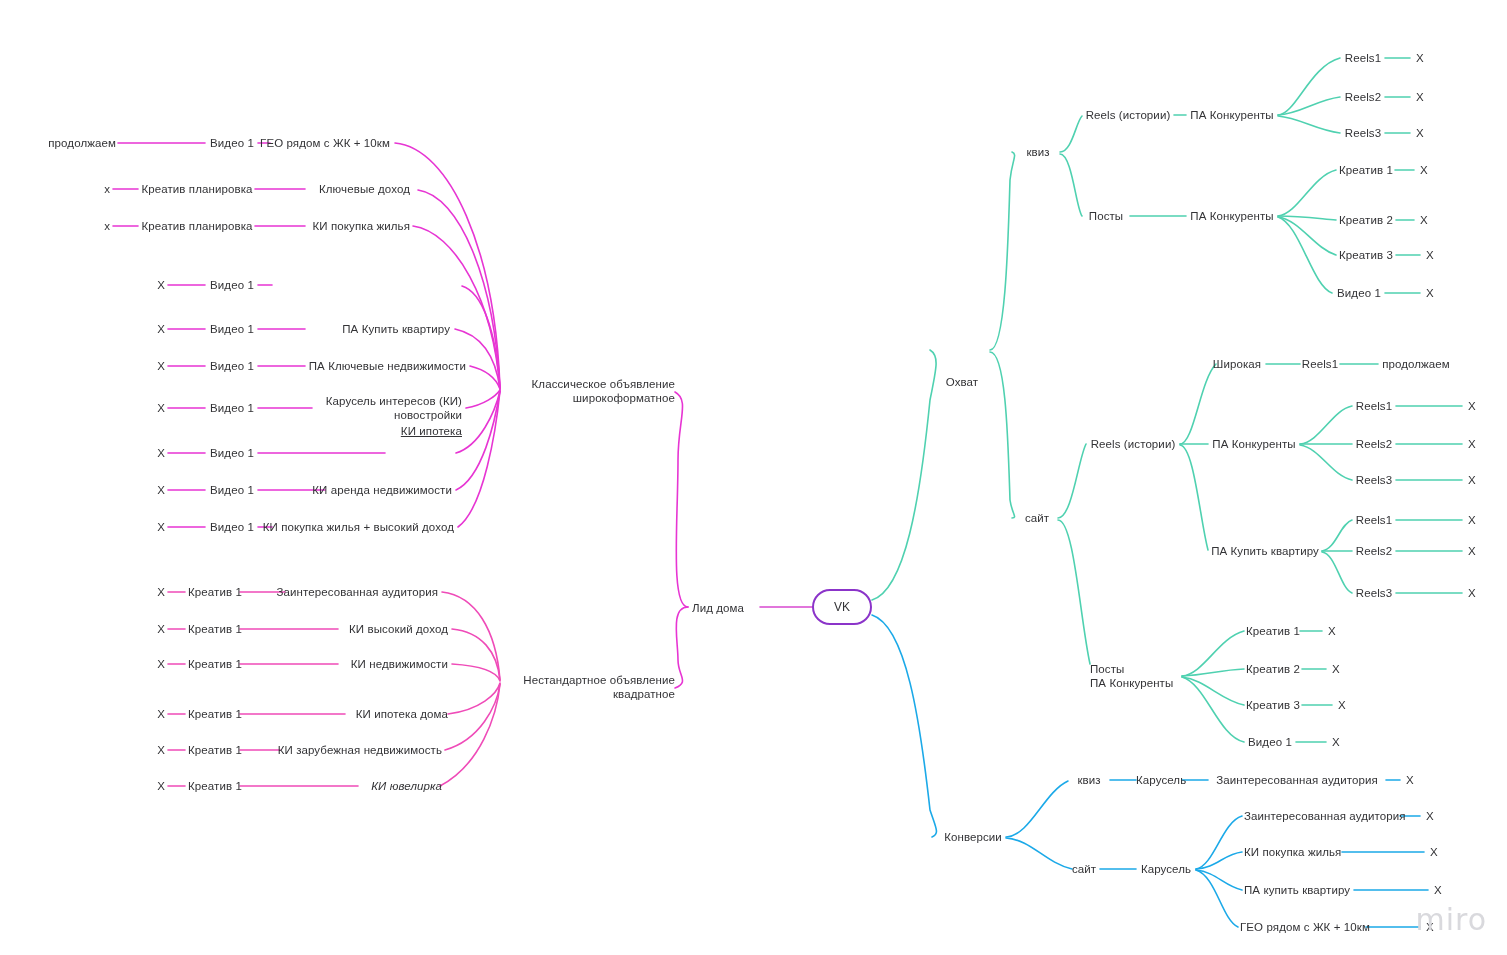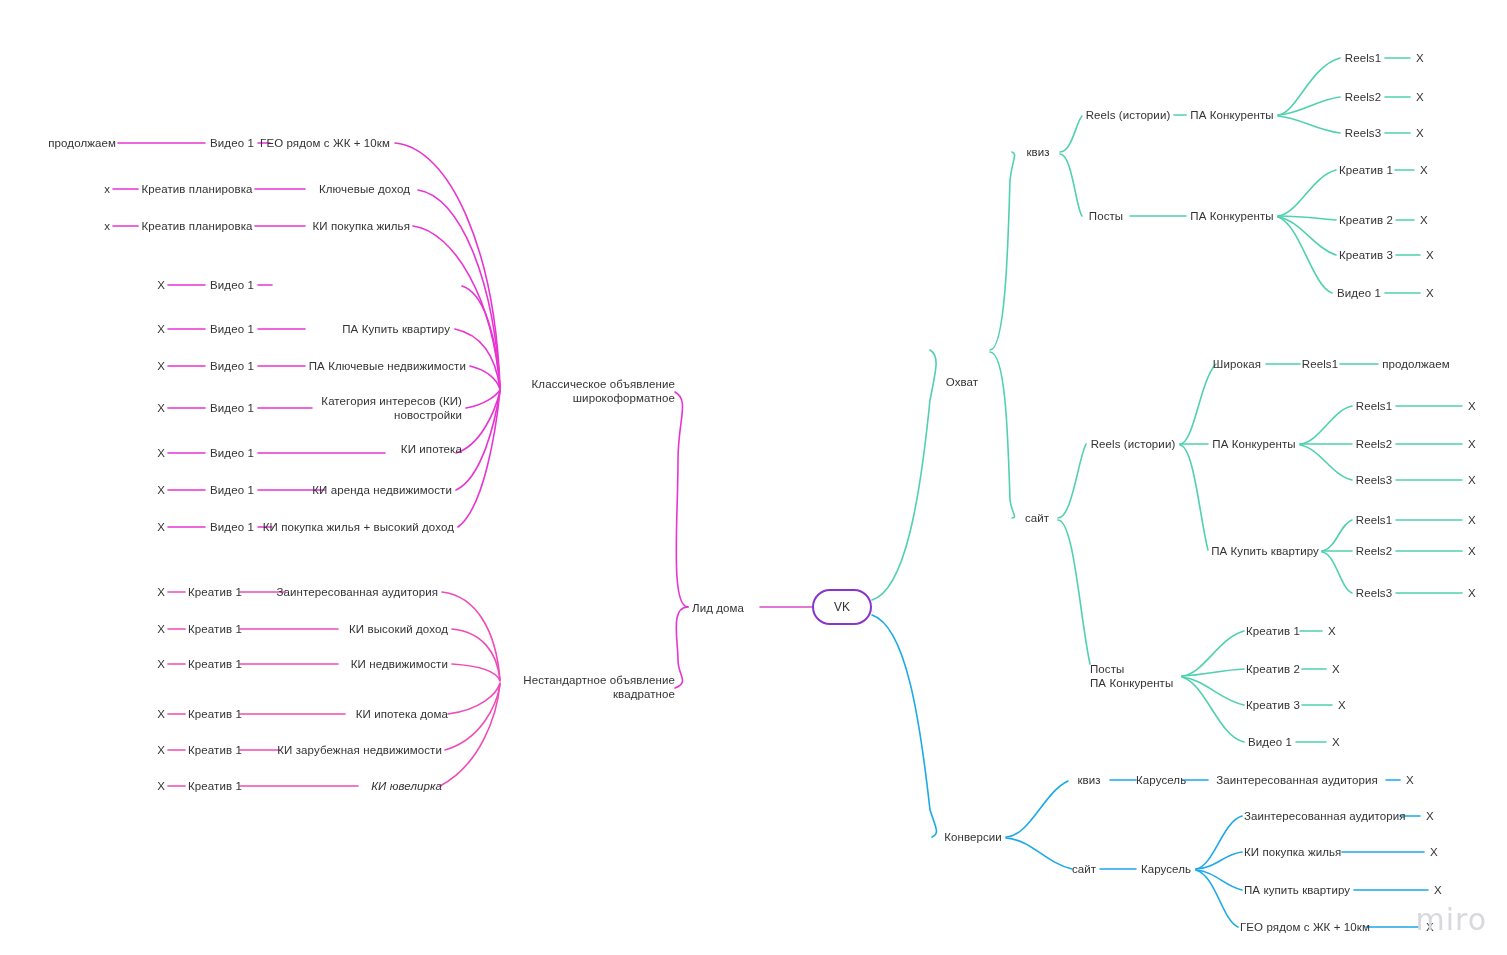--- a/index.html
+++ b/index.html
@@ -232,23 +232,23 @@
   <div class="node c" style="left:208px; top:401px; width:48px;">Видео 1</div>
   <div class="node c" style="left:208px; top:446px; width:48px;">Видео 1</div>
   <div class="node c" style="left:208px; top:483px; width:48px;">Видео 1</div>
   <div class="node c" style="left:208px; top:520px; width:48px;">Видео 1</div>
 
   <div class="node r" style="left:200px; top:136px; width:190px;">ГЕО рядом с ЖК + 10км</div>
   <div class="node r" style="left:230px; top:182px; width:180px;">Ключевые доход</div>
   <div class="node r" style="left:230px; top:219px; width:180px;">КИ покупка жилья</div>
   <div class="node r" style="left:230px; top:322px; width:220px;">ПА Купить квартиру</div>
   <div class="node r" style="left:230px; top:359px; width:236px;">ПА Ключевые недвижимости</div>
-  <div class="node r" style="left:230px; top:394px; width:232px;">Категория интересов (КИ)
+  <div class="node r" style="left:230px; top:394px; width:232px;">Карусель интересов (КИ)
 новостройки</div>
-  <div class="node r" style="left:260px; top:442px; width:202px;">КИ ипотека</div>
+  <div class="node r" style="left:260px; top:424px; width:202px;text-decoration:underline;">КИ ипотека</div>
   <div class="node r" style="left:250px; top:483px; width:202px;">КИ аренда недвижимости</div>
   <div class="node r" style="left:200px; top:520px; width:254px;">КИ покупка жилья + высокий доход</div>
 
   <div class="node r" style="left:135px; top:585px; width:30px;">X</div>
   <div class="node r" style="left:135px; top:622px; width:30px;">X</div>
   <div class="node r" style="left:135px; top:657px; width:30px;">X</div>
   <div class="node r" style="left:135px; top:707px; width:30px;">X</div>
   <div class="node r" style="left:135px; top:743px; width:30px;">X</div>
   <div class="node r" style="left:135px; top:779px; width:30px;">X</div>
 
@@ -256,21 +256,21 @@
   <div class="node c" style="left:188px; top:622px; width:50px;">Креатив 1</div>
   <div class="node c" style="left:188px; top:657px; width:50px;">Креатив 1</div>
   <div class="node c" style="left:188px; top:707px; width:50px;">Креатив 1</div>
   <div class="node c" style="left:188px; top:743px; width:50px;">Креатив 1</div>
   <div class="node c" style="left:188px; top:779px; width:50px;">Креатив 1</div>
 
   <div class="node r" style="left:240px; top:585px; width:198px;">Заинтересованная аудитория</div>
   <div class="node r" style="left:260px; top:622px; width:188px;">КИ высокий доход</div>
   <div class="node r" style="left:260px; top:657px; width:188px;">КИ недвижимости</div>
   <div class="node r" style="left:260px; top:707px; width:188px;">КИ ипотека дома</div>
-  <div class="node r" style="left:240px; top:743px; width:202px;">КИ зарубежная недвижимости</div>
+  <div class="node r" style="left:240px; top:743px; width:202px;">КИ зарубежная недвижимость</div>
   <div class="node r" style="left:260px; top:779px; width:182px;font-style:italic;">КИ ювелирка</div>
 
   <div class="node c" style="left:934px; top:343px; width:56px;margin-top:32px;">Охват</div>
   <div class="node c" style="left:1016px; top:145px; width:44px;">квиз</div>
   <div class="node c" style="left:1016px; top:511px; width:42px;">сайт</div>
 
   <div class="node c" style="left:1082px; top:108px; width:92px;">Reels (истории)</div>
   <div class="node c" style="left:1186px; top:108px; width:92px;">ПА Конкуренты</div>
   <div class="node c" style="left:1082px; top:209px; width:48px;">Посты</div>
   <div class="node c" style="left:1186px; top:209px; width:92px;">ПА Конкуренты</div>

